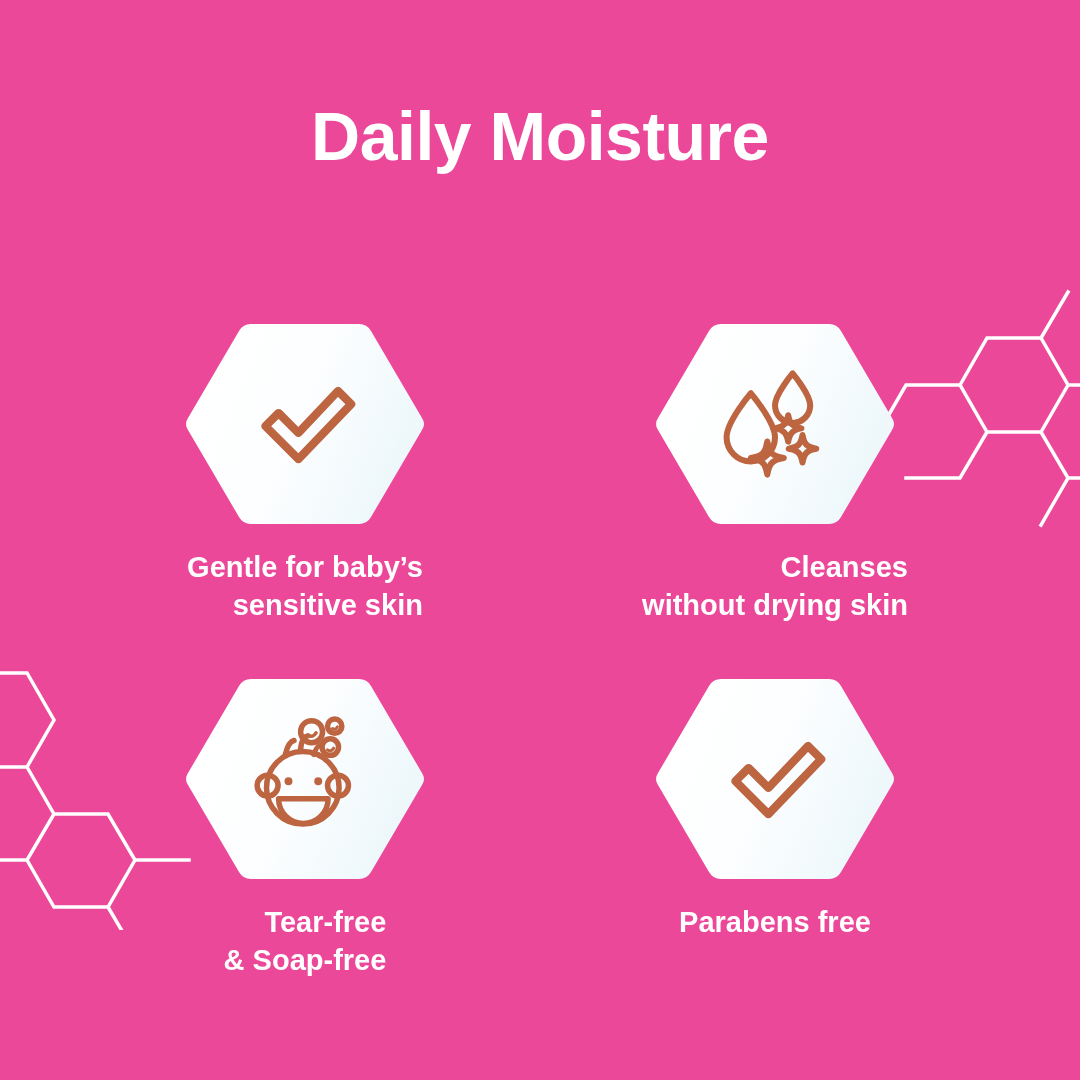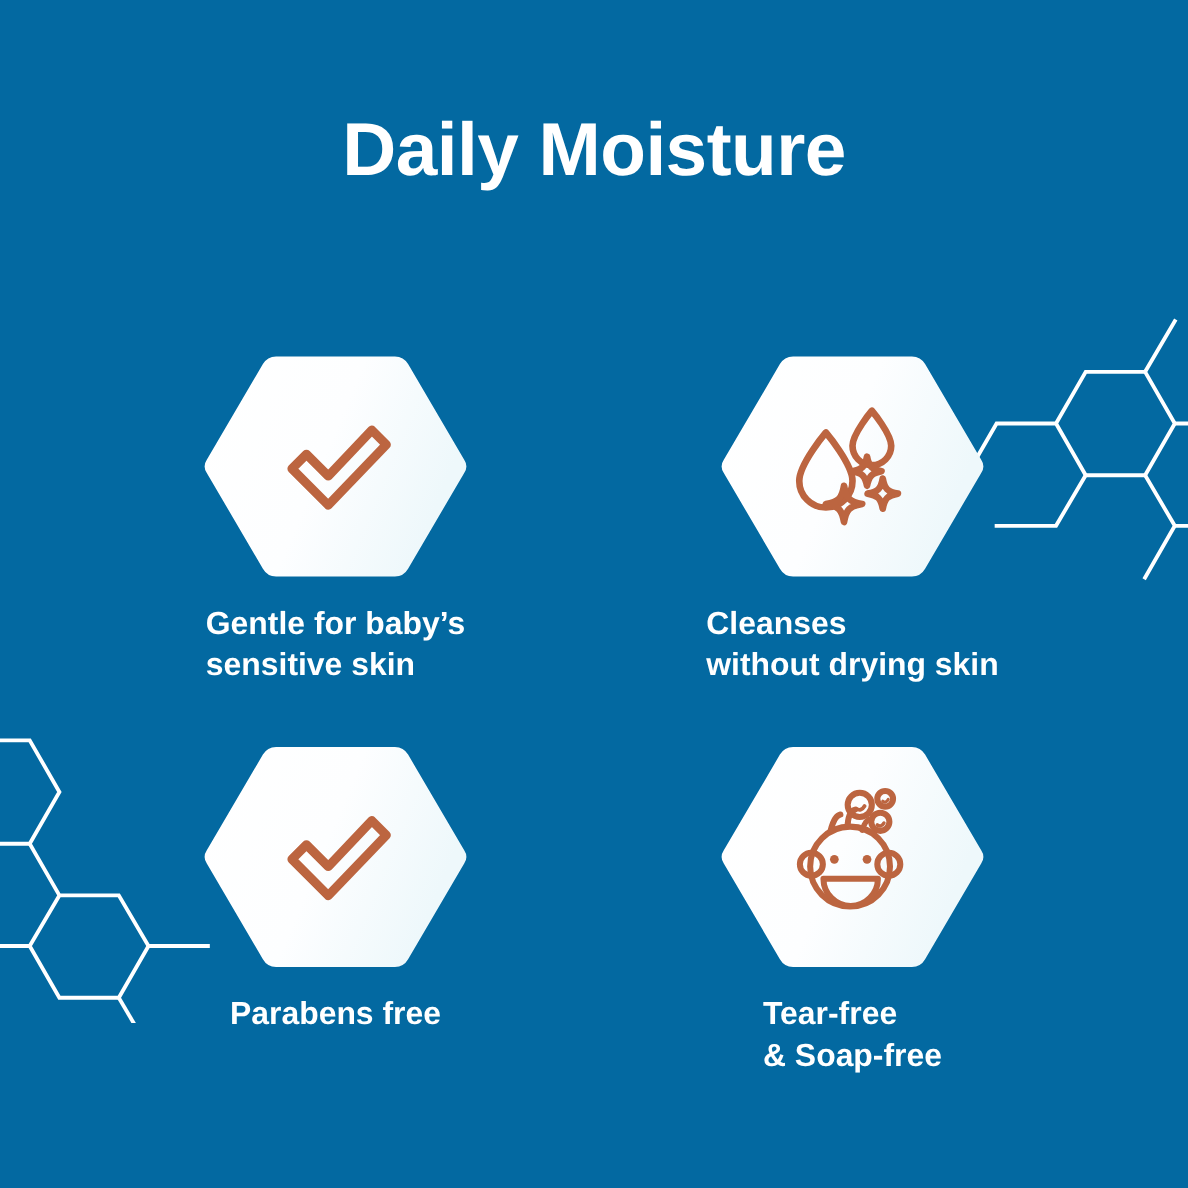--- a/index.html
+++ b/index.html
@@ -10,21 +10,21 @@
     width: 1080px;
     height: 1080px;
     overflow: hidden;
     font-family: "Liberation Sans", sans-serif;
   }
 
   #poster {
     position: relative;
     width: 1080px;
     height: 1080px;
-    background: #0369a1;
+    background: #ec4899;
     overflow: hidden;
   }
 
   
   .hex-pattern {
     position: absolute;
     pointer-events: none;
   }
   #hex-pattern-right {
     top: 240px;
@@ -85,21 +85,21 @@
     inset: 0;
   }
   .hex-icon {
     position: relative;
     width: 132px;
     height: 132px;
   }
 
   .feature-label {
     margin-top: 18px;
-    text-align: left;
+    text-align: right;
     color: #ffffff;
     font-size: 29px;
     font-weight: bold;
     line-height: 38px;
     white-space: pre-line;
   }
 </style>
 </head>
 <body>
 
@@ -184,40 +184,20 @@
         </svg>
       </div>
       <div class="feature-label">Cleanses
 without drying skin</div>
     </div>
 
     <div class="feature">
       <div class="hex-tile">
         <svg class="hex-shape" viewBox="0 0 240 212">
           <defs>
-            <linearGradient id="tileGrad4" x1="0" y1="0" x2="1" y2="0.35">
-              <stop offset="0%" stop-color="#ffffff"></stop>
-              <stop offset="55%" stop-color="#fdfeff"></stop>
-              <stop offset="100%" stop-color="#eef8fb"></stop>
-            </linearGradient>
-          </defs>
-          <path d="M66 6 L174 6 Q182 6 186 13 L237 100 Q241 106 237 112 L186 199 Q182 206 174 206
-                   L66 206 Q58 206 54 199 L3 112 Q-1 106 3 100 L54 13 Q58 6 66 6 Z" fill="url(#tileGrad4)"></path>
-        </svg>
-        <svg class="hex-icon" viewBox="0 0 120 120">
-          <path d="M24 62 L36 50 L54 68 L90 30 L102 42 L54 92 Z" fill="none" stroke="#bc6540" stroke-width="7.5" stroke-linejoin="round" stroke-linecap="round"></path>
-        </svg>
-      </div>
-      <div class="feature-label">Parabens free</div>
-    </div>
-
-    <div class="feature">
-      <div class="hex-tile">
-        <svg class="hex-shape" viewBox="0 0 240 212">
-          <defs>
             <linearGradient id="tileGrad3" x1="0" y1="0" x2="1" y2="0.35">
               <stop offset="0%" stop-color="#ffffff"></stop>
               <stop offset="55%" stop-color="#fdfeff"></stop>
               <stop offset="100%" stop-color="#eef8fb"></stop>
             </linearGradient>
           </defs>
           <path d="M66 6 L174 6 Q182 6 186 13 L237 100 Q241 106 237 112 L186 199 Q182 206 174 206
                    L66 206 Q58 206 54 199 L3 112 Q-1 106 3 100 L54 13 Q58 6 66 6 Z" fill="url(#tileGrad3)"></path>
         </svg>
         <svg class="hex-icon" viewBox="0 0 120 120">
@@ -243,14 +223,34 @@
             <circle cx="72" cy="62" r="3.6" fill="#bc6540" stroke="none"></circle>
 
             <path d="M36 78 L81 78 A22.5 22.5 0 0 1 36 78 Z"></path>
           </g>
         </svg>
       </div>
       <div class="feature-label">Tear-free
 &amp; Soap-free</div>
     </div>
 
+    <div class="feature">
+      <div class="hex-tile">
+        <svg class="hex-shape" viewBox="0 0 240 212">
+          <defs>
+            <linearGradient id="tileGrad4" x1="0" y1="0" x2="1" y2="0.35">
+              <stop offset="0%" stop-color="#ffffff"></stop>
+              <stop offset="55%" stop-color="#fdfeff"></stop>
+              <stop offset="100%" stop-color="#eef8fb"></stop>
+            </linearGradient>
+          </defs>
+          <path d="M66 6 L174 6 Q182 6 186 13 L237 100 Q241 106 237 112 L186 199 Q182 206 174 206
+                   L66 206 Q58 206 54 199 L3 112 Q-1 106 3 100 L54 13 Q58 6 66 6 Z" fill="url(#tileGrad4)"></path>
+        </svg>
+        <svg class="hex-icon" viewBox="0 0 120 120">
+          <path d="M24 62 L36 50 L54 68 L90 30 L102 42 L54 92 Z" fill="none" stroke="#bc6540" stroke-width="7.5" stroke-linejoin="round" stroke-linecap="round"></path>
+        </svg>
+      </div>
+      <div class="feature-label">Parabens free</div>
+    </div>
+
   </div>
 </div>
 
 </body></html>

